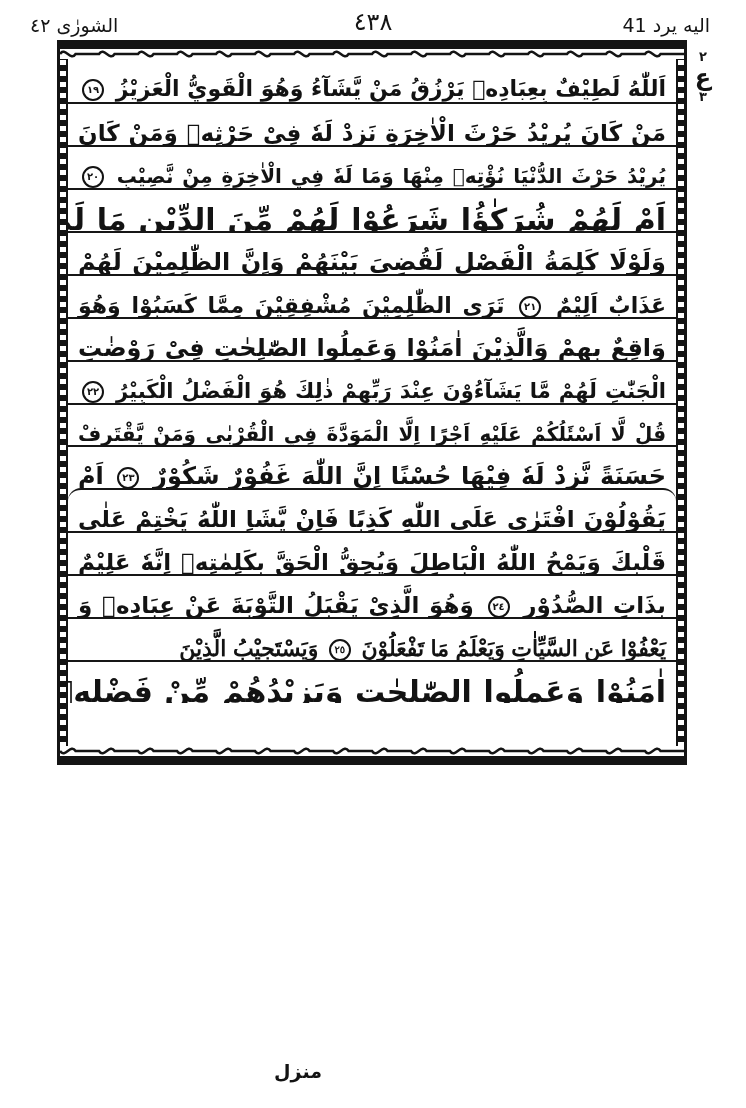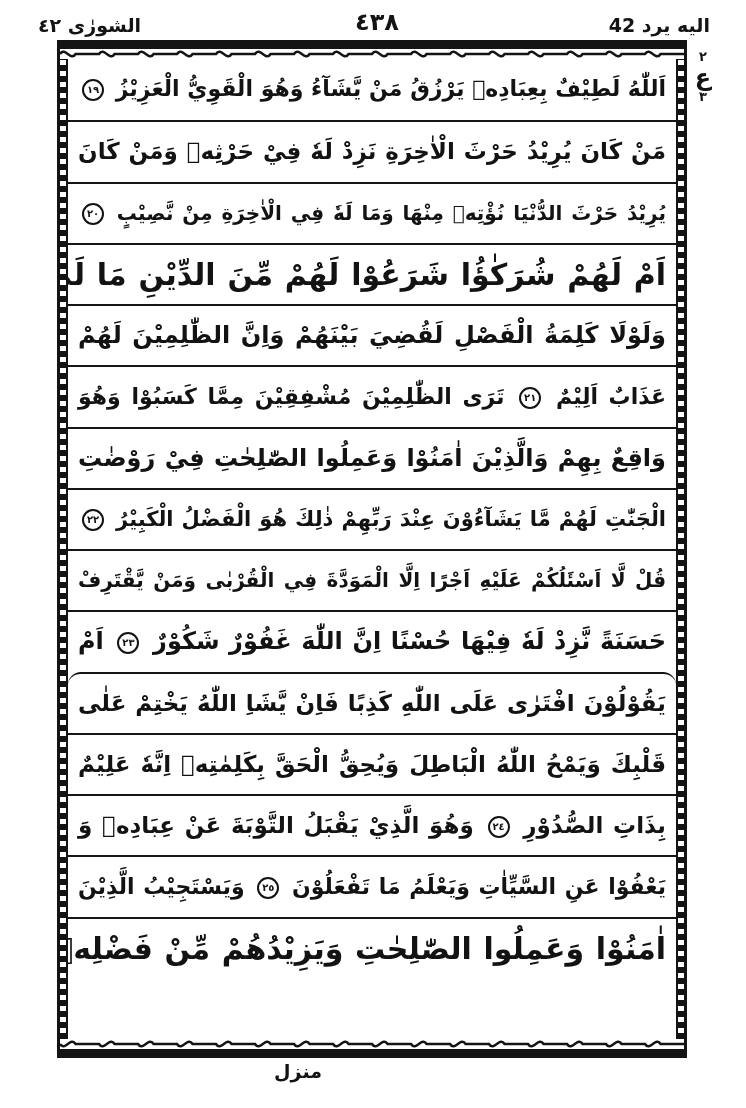--- a/index.html
+++ b/index.html
@@ -3,27 +3,27 @@
 <meta charset="utf-8">
 <style>
   html,body{margin:0;padding:0;}
   body{
     width:746px;height:1108px;position:relative;overflow:hidden;
     background:#ffffff;color:#141414;
     font-family:"DejaVu Sans",sans-serif;
   }
   
   .pagehead{position:absolute;top:8px;left:0;right:0;height:32px;}
-  .head-item{position:absolute;font-weight:bold;white-space:nowrap;margin-left:8px;}
+  .head-item{position:absolute;font-weight:normal;white-space:nowrap;}
   .head-surah{left:30px;top:6px;font-size:19px;}
   .head-pageno{left:0;right:0;top:0;text-align:center;font-size:24px;letter-spacing:1px;}
   .head-juz{right:36px;top:6px;font-size:19px;}
   
   .frame{
-    position:absolute;left:57px;top:40px;width:630px;height:1018px;
+    position:absolute;left:57px;top:40px;width:630px;height:725px;
     box-sizing:border-box;border:3px solid #141414;
     background:repeating-linear-gradient(180deg,#141414 0 6px,#ffffff 6px 11px);
   }
   .band{position:absolute;left:0;right:0;height:16px;background:#ffffff;display:block;}
   .band svg{display:block;width:100%;height:16px;}
   .band-top{top:0;}
   .band-bottom{bottom:0;transform:scaleY(-1);}
   .inner{
     position:absolute;top:16px;bottom:16px;left:6px;right:6px;
     background:#ffffff;border-left:2px solid #141414;border-right:2px solid #141414;
@@ -56,21 +56,21 @@
     position:absolute;left:0;width:596px;top:1060px;text-align:center;
     font-weight:bold;font-size:19px;color:#131313;
   }
 </style>
 </head>
 <body>
 
 <div class="pagehead">
   <span class="head-item head-surah">الشورٰى ٤٢</span>
   <span class="head-item head-pageno">٤٣٨</span>
-  <span class="head-item head-juz">اليه يرد 42</span>
+  <span class="head-item head-juz">اليه يرد 41</span>
 </div>
 
 <div class="frame">
   <span class="band band-top">
     <svg viewBox="0 0 640 16" preserveAspectRatio="none" aria-hidden="true">
       <rect x="0" y="0" width="640" height="6" fill="#141414"></rect>
       <path d="M0,11 c5,-8 11,8 16,0 h24 c5,-8 11,8 16,0 h24 c5,-8 11,8 16,0 h24 c5,-8 11,8 16,0 h24 c5,-8 11,8 16,0 h24 c5,-8 11,8 16,0 h24 c5,-8 11,8 16,0 h24 c5,-8 11,8 16,0 h24 c5,-8 11,8 16,0 h24 c5,-8 11,8 16,0 h24 c5,-8 11,8 16,0 h24 c5,-8 11,8 16,0 h24 c5,-8 11,8 16,0 h24 c5,-8 11,8 16,0 h24 c5,-8 11,8 16,0 h24 c5,-8 11,8 16,0 h24" fill="none" stroke="#141414" stroke-width="2.6"></path>
     </svg>
   </span>
   <div class="inner">
@@ -80,21 +80,21 @@
       <div class="qline" style="font-size: 30px; word-spacing: 1.37926px;"><span class="linewrap"><span>اَمْ لَهُمْ شُرَكٰؤُا شَرَعُوْا لَهُمْ مِّنَ الدِّيْنِ مَا لَمْ يَأْذَنْ بِهِ اللّٰهُ</span></span></div>
       <div class="qline" style="font-size: 24px; word-spacing: 2.28348px;"><span class="linewrap"><span>وَلَوْلَا كَلِمَةُ الْفَصْلِ لَقُضِيَ بَيْنَهُمْ وَاِنَّ الظّٰلِمِيْنَ لَهُمْ</span></span></div>
       <div class="qline" style="font-size: 22px; word-spacing: 3.01562px;"><span class="linewrap"><span>عَذَابٌ اَلِيْمٌ</span> <span class="ayah">٢١</span> <span>تَرَى الظّٰلِمِيْنَ مُشْفِقِيْنَ مِمَّا كَسَبُوْا وَهُوَ</span></span></div>
       <div class="qline" style="font-size: 24px; word-spacing: 0.944196px;"><span class="linewrap"><span>وَاقِعٌ بِهِمْ وَالَّذِيْنَ اٰمَنُوْا وَعَمِلُوا الصّٰلِحٰتِ فِيْ رَوْضٰتِ</span></span></div>
       <div class="qline" style="font-size: 21px; word-spacing: 0.746875px;"><span class="linewrap"><span>الْجَنّٰتِ لَهُمْ مَّا يَشَآءُوْنَ عِنْدَ رَبِّهِمْ ذٰلِكَ هُوَ الْفَضْلُ الْكَبِيْرُ</span> <span class="ayah">٢٢</span></span></div>
       <div class="qline" style="font-size: 20px; word-spacing: 2.47187px;"><span class="linewrap"><span>قُلْ لَّا اَسْئَلُكُمْ عَلَيْهِ اَجْرًا اِلَّا الْمَوَدَّةَ فِي الْقُرْبٰى وَمَنْ يَّقْتَرِفْ</span></span></div>
       <div class="qline" style="font-size: 24px; word-spacing: 1.25625px; padding-left: 48px;"><span class="linewrap"><span>حَسَنَةً نَّزِدْ لَهٗ فِيْهَا حُسْنًا اِنَّ اللّٰهَ غَفُوْرٌ شَكُوْرٌ</span> <span class="ayah">٢٣</span> <span>اَمْ</span></span></div>
       <div class="qline" style="font-size: 23px; word-spacing: 0.986111px; border-radius: 13px;"><span class="linewrap"><span>يَقُوْلُوْنَ افْتَرٰى عَلَى اللّٰهِ كَذِبًا فَاِنْ يَّشَاِ اللّٰهُ يَخْتِمْ عَلٰى</span></span></div>
       <div class="qline" style="font-size: 23px; word-spacing: 2.01758px;"><span class="linewrap"><span>قَلْبِكَ وَيَمْحُ اللّٰهُ الْبَاطِلَ وَيُحِقُّ الْحَقَّ بِكَلِمٰتِهٖ اِنَّهٗ عَلِيْمٌ</span></span></div>
       <div class="qline" style="font-size: 23px; word-spacing: 1.75347px;"><span class="linewrap"><span>بِذَاتِ الصُّدُوْرِ</span> <span class="ayah">٢٤</span> <span>وَهُوَ الَّذِيْ يَقْبَلُ التَّوْبَةَ عَنْ عِبَادِهٖ وَ</span></span></div>
-      <div class="qline" style="font-size: 22px; word-spacing: 0.994141px;"><span class="linewrap"><span>يَعْفُوْا عَنِ السَّيِّاٰتِ وَيَعْلَمُ مَا تَفْعَلُوْنَ</span> <span class="ayah">٢٥</span> <span>وَيَسْتَجِيْبُ الَّذِيْنَ</span></span></div>
+      <div class="qline" style="font-size: 22px; word-spacing: 0.994141px; font-family: Liberation Serif, serif;"><span class="linewrap"><span>يَعْفُوْا عَنِ السَّيِّاٰتِ وَيَعْلَمُ مَا تَفْعَلُوْنَ</span> <span class="ayah">٢٥</span> <span>وَيَسْتَجِيْبُ الَّذِيْنَ</span></span></div>
       <div class="qline" style="font-size: 30px; word-spacing: 1.26562px;"><span class="linewrap"><span>اٰمَنُوْا وَعَمِلُوا الصّٰلِحٰتِ وَيَزِيْدُهُمْ مِّنْ فَضْلِهٖ وَالْكٰفِرُوْنَ</span></span></div>
     </div>
   <span class="band band-bottom">
     <svg viewBox="0 0 640 16" preserveAspectRatio="none" aria-hidden="true">
       <rect x="0" y="0" width="640" height="6" fill="#141414"></rect>
       <path d="M0,11 c5,-8 11,8 16,0 h24 c5,-8 11,8 16,0 h24 c5,-8 11,8 16,0 h24 c5,-8 11,8 16,0 h24 c5,-8 11,8 16,0 h24 c5,-8 11,8 16,0 h24 c5,-8 11,8 16,0 h24 c5,-8 11,8 16,0 h24 c5,-8 11,8 16,0 h24 c5,-8 11,8 16,0 h24 c5,-8 11,8 16,0 h24 c5,-8 11,8 16,0 h24 c5,-8 11,8 16,0 h24 c5,-8 11,8 16,0 h24 c5,-8 11,8 16,0 h24 c5,-8 11,8 16,0 h24" fill="none" stroke="#141414" stroke-width="2.6"></path>
     </svg>
   </span>
 </div>
 

